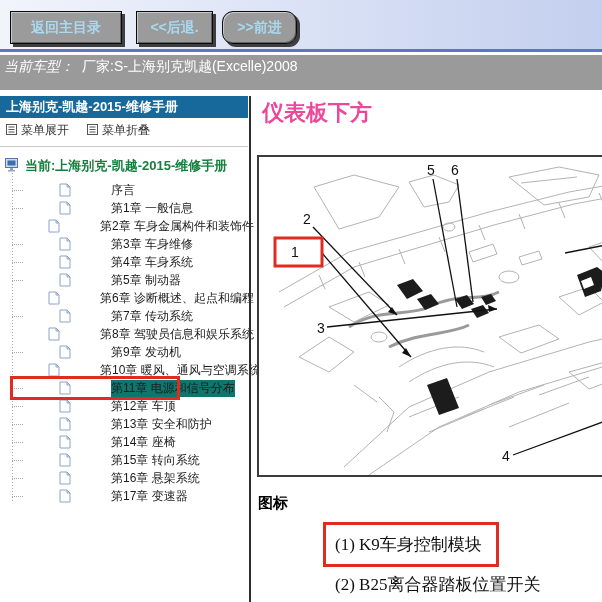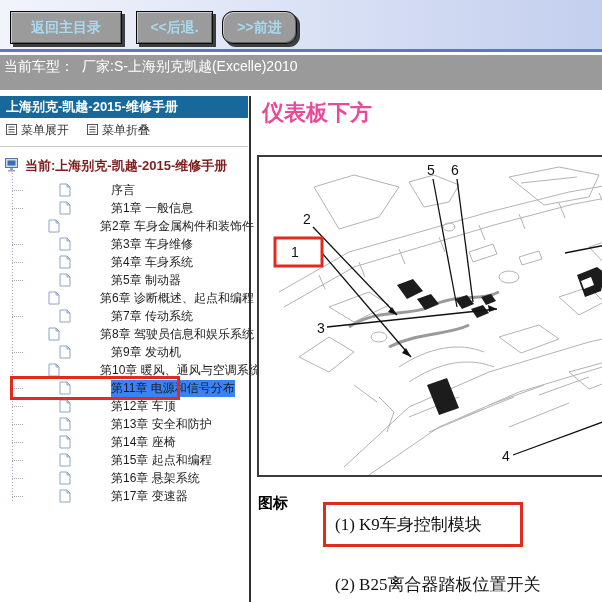--- a/index.html
+++ b/index.html
@@ -16,73 +16,73 @@
             text-align:center; line-height:31px; cursor:pointer;
             box-shadow:3px 3px 0 0 #3f3f3f, inset 1px 1px 0 #c9c9c9, inset -1px -1px 0 #636363;
             font-family:"Liberation Sans", sans-serif; }
   .tb-btn1 { left:10px;  width:112px; }
   .tb-btn2 { left:136px; width:77px; }
   .tb-btn3 { left:222px; width:75px;border-radius:11px; }
 
   
   .vehicle-bar { position:absolute; left:0; top:55px; width:602px; height:35px;
                  background:#9a9a9a; color:#fff; font-size:14px; padding:3px 0 0 4px; }
-  .vehicle-bar .lbl { margin-right:8px; }
+  .vehicle-bar .lbl { margin-right:8px;font-style:italic; }
 
   
   .sidebar { position:absolute; left:0; top:96px; width:248px; height:506px; background:#fff; }
   .sb-header { width:248px; height:22px; background:#17699b; color:#fff; font-weight:bold;
                font-size:13px; line-height:22px; padding-left:6px; }
   .menu-row { height:20px; display:flex; align-items:flex-start; gap:18px; padding:4px 0 0 6px;
               font-size:12px; color:#333; }
   .menu-item { display:flex; align-items:center; gap:4px; cursor:pointer; }
   .sb-divider { border:none; border-top:1px solid #c9c9c9; margin:8px 0 6px 0; }
   .current-row { display:flex; align-items:center; gap:5px; padding:4px 0 2px 5px;
-                 color:#7f1d1d; font-weight:bold; font-size:13px; }
+                 color:#15803d; font-weight:bold; font-size:13px; }
   .tree { position:relative; margin-top:4px; }
   .tree::before { content:""; position:absolute; left:12px; top:-8px; height:330px; width:1px;
                   background-image:repeating-linear-gradient(to bottom,#9fa8b4 0,#9fa8b4 1px,transparent 1px,transparent 3px); }
   .tree-row { position:relative; height:18px; display:flex; align-items:center; cursor:pointer;gap:33px; }
   .stub { width:11px; height:0; border-top:1px dotted #9fa8b4; margin-left:12px; }
   .page-icon { flex:0 0 auto; margin-left:3px; display:flex; }
   .tree-label { margin-left:7px; font-size:12px; color:#1c1c1c; white-space:nowrap; }
-  .tree-row.selected .tree-label { background:#3b82f6;text-align:right; }
+  .tree-row.selected .tree-label { background:#0f766e;text-align:right; }
   .red-frame { position:absolute; left:10px; top:-3px; width:170px; height:24px;
                border:3px solid #e02b20; pointer-events:none; z-index:5; }
 
   
   .v-divider { position:absolute; left:249px; top:96px; width:2px; height:506px; background:#2e2e2e; }
 
   
   .main { position:absolute; left:252px; top:96px; width:350px; height:506px; overflow:hidden;
           font-family:"Liberation Serif", serif; }
   .main-title { position:absolute; left:10px; top:2px; font-size:22px; font-weight:bold; color:#ec4899; }
   .diagram-frame { position:absolute; left:5px; top:59px; width:400px; height:322px;
                    border:2px solid #3c3c3c; background:#fff; overflow:hidden; }
   .legend-heading { position:absolute; left:6px; top:398px; font-size:15px; font-weight:bold; color:#000; }
-  .legend-box { position:absolute; left:71px; top:406px; width:200px; height:45px;
+  .legend-box { position:absolute; left:71px; top:426px; width:176px; height:45px;
                 border:3px solid #e02b20; display:flex; align-items:center; padding-left:9px; }
   .legend-text { font-size:17px; color:#111; white-space:nowrap; }
   .legend-item2 { position:absolute; left:83px; top:477px; font-size:17px; color:#111; white-space:nowrap; }
 
   svg text { font-family:"Liberation Sans", sans-serif; }
 </style>
 </head>
 <body>
 
 <div class="screen">
 
   <div class="toolbar">
     <div class="tb-btn tb-btn1">返回主目录</div>
     <div class="tb-btn tb-btn2">&lt;&lt;后退.</div>
     <div class="tb-btn tb-btn3">&gt;&gt;前进</div>
   </div>
 
   <div class="vehicle-bar">
-    <span class="lbl">当前车型：</span><span>厂家:S-上海别克凯越(Excelle)2010</span>
+    <span class="lbl">当前车型：</span><span>厂家:S-上海别克凯越(Excelle)2008</span>
   </div>
 
   <div class="sidebar">
     <div class="sb-header">上海别克-凯越-2015-维修手册</div>
 
     <div class="menu-row">
       <span class="menu-item">
         <span>
           <svg width="11" height="11">
               <rect x="0.5" y="0.5" width="10" height="10" fill="#fdfdfd" stroke="#555"></rect>
@@ -272,21 +272,21 @@
         <span class="tree-label">第14章 座椅</span>
       </div>
       <div class="tree-row">
         <span class="stub"></span>
         <span class="page-icon">
             <svg width="12" height="14">
               <path d="M1,1 h7 l3,3 v9 h-10 z" fill="#fff" stroke="#8aa4c6"></path>
               <path d="M8,1 v3 h3 z" fill="#dce8f5" stroke="#8aa4c6"></path>
             </svg>
           </span>
-        <span class="tree-label">第15章 起点和编程</span>
+        <span class="tree-label">第15章 转向系统</span>
       </div>
       <div class="tree-row">
         <span class="stub"></span>
         <span class="page-icon">
             <svg width="12" height="14">
               <path d="M1,1 h7 l3,3 v9 h-10 z" fill="#fff" stroke="#8aa4c6"></path>
               <path d="M8,1 v3 h3 z" fill="#dce8f5" stroke="#8aa4c6"></path>
             </svg>
           </span>
         <span class="tree-label">第16章 悬架系统</span>

